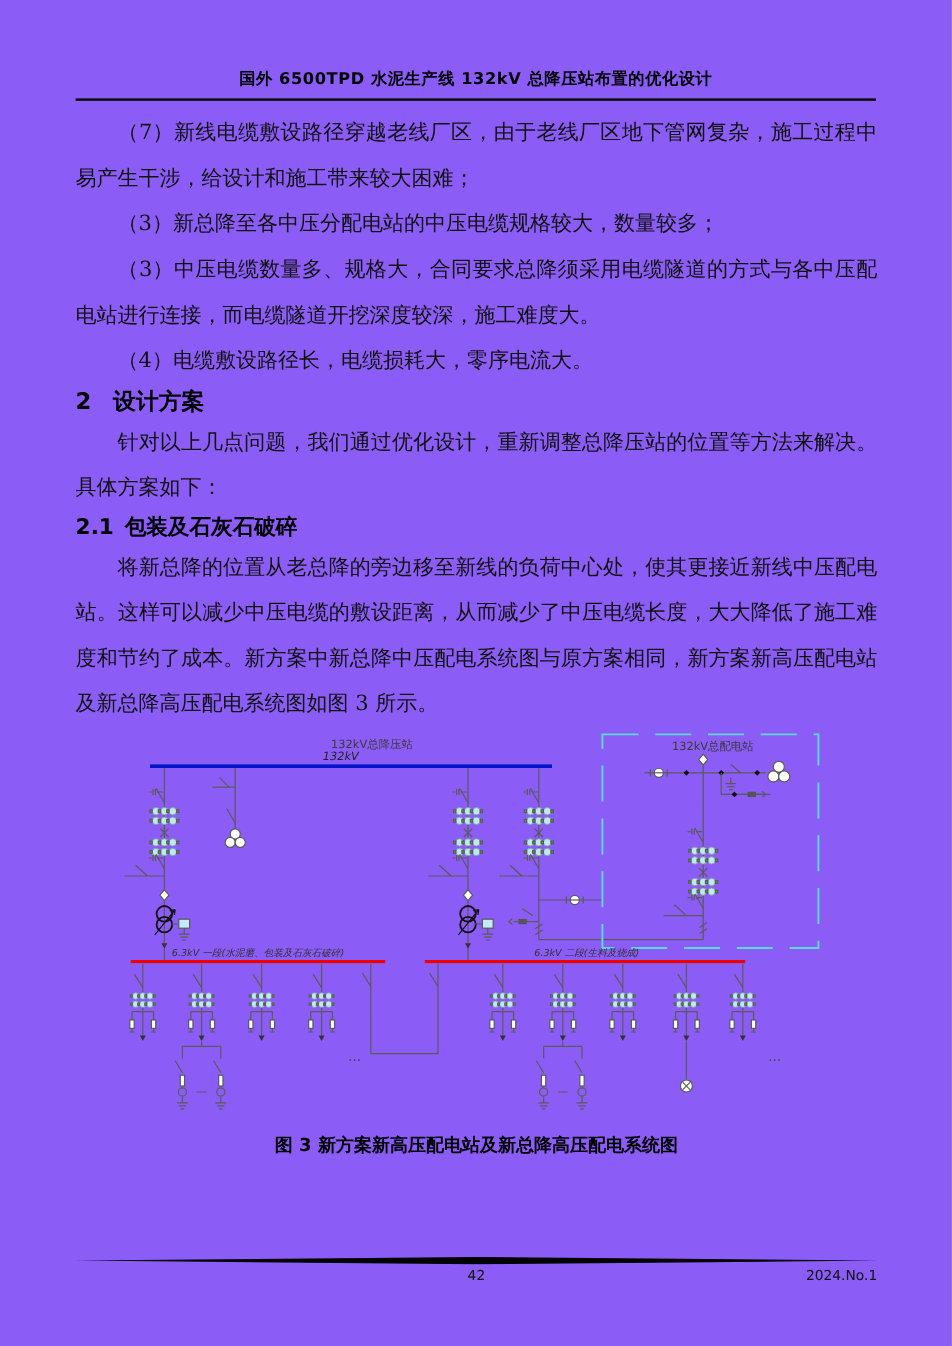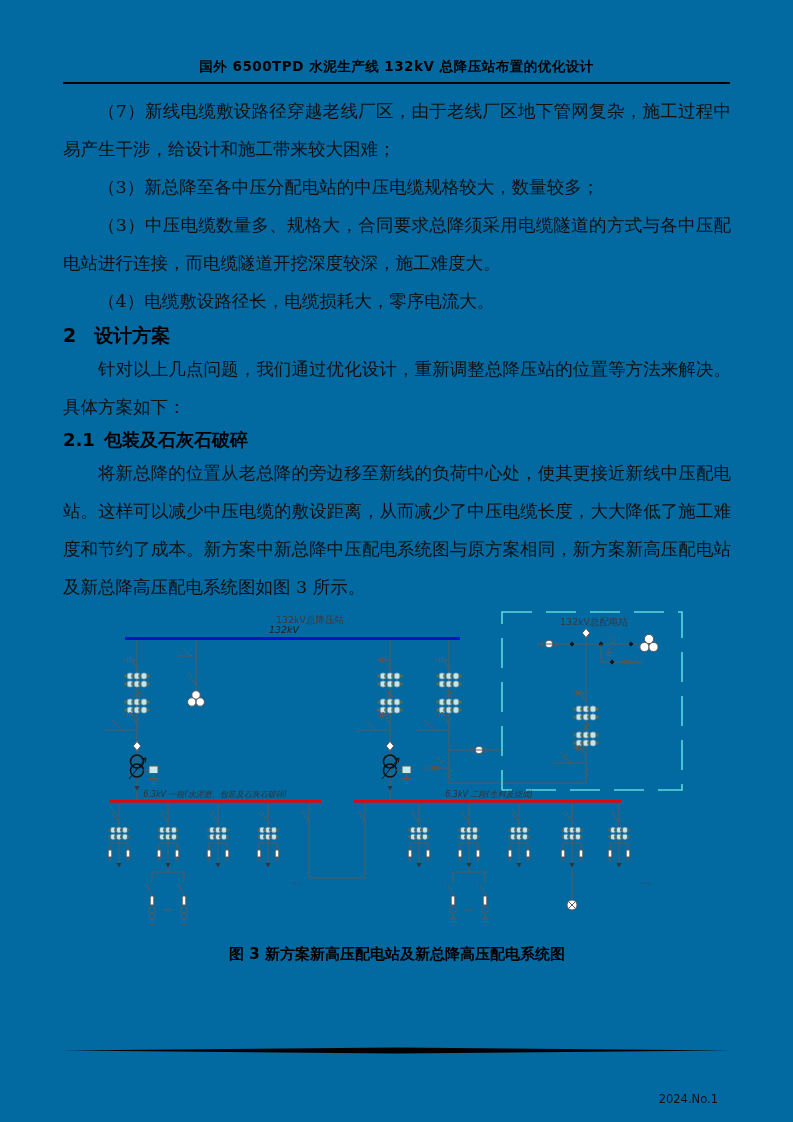--- a/index.html
+++ b/index.html
@@ -1,32 +1,32 @@
 <!DOCTYPE html>
 <html><head>
 <meta charset="utf-8">
 <style>
   html,body{margin:0;padding:0;background:#9a9a9a;}
-  .page{position:relative;width:793px;height:1122px;margin:0 auto;background:#0369a1;overflow:hidden;}
+  .page{position:relative;width:793px;height:1122px;margin:0 auto;background:#8b5cf6;overflow:hidden;}
   .journal-title{padding-top:57px;text-align:center;font:600 13.5px "DejaVu Sans","Liberation Sans",sans-serif;line-height:18px;color:#000;letter-spacing:.5px;}
   .header-rule{margin:7px 63px 0 63px;border-bottom:2px solid #000;height:0;}
   .content{padding:8px 62px 0 63px;font-family:"DejaVu Serif","Liberation Serif",serif;font-size:17.5px;color:#101010;}
   .para{margin:0;line-height:38px;text-align:justify;text-indent:2em;}
   .h2{margin:0;font:bold 19px "DejaVu Sans","Liberation Sans",sans-serif;line-height:30px;color:#000;}
   .h2 .num{display:inline-block;margin-right:18px;}
   .h21{margin:0;font:bold 18px "DejaVu Sans","Liberation Sans",sans-serif;line-height:28px;color:#000;}
   .h21 .num{display:inline-block;margin-right:9px;}
   .figure{margin-top:0;}
   .figure svg{display:block;margin-left:14px;}
   .caption{margin-top:13px;text-align:center;font:bold 15px "DejaVu Sans","Liberation Sans",sans-serif;color:#000;}
   .footer{position:absolute;left:63px;right:62px;top:1047px;font:11.5px "DejaVu Sans","Liberation Sans",sans-serif;color:#111;}
   .footer .rule-svg{display:block;width:100%;height:7px;}
   .footer .row{position:relative;height:18px;margin-top:2px;}
   .footer .pgnum{position:absolute;left:0;right:0;text-align:center;}
-  .footer .issue{position:absolute;right:13px;top:0;margin-top:36px;}
+  .footer .issue{position:absolute;right:0;top:0;}
   svg text{font-family:"DejaVu Sans","Liberation Sans",sans-serif;}
 </style>
 </head>
 <body>
 
 <div class="page">
 
   <div class="journal-title">国外 6500TPD 水泥生产线 132kV 总降压站布置的优化设计</div>
   <div class="header-rule"></div>
 
@@ -234,17 +234,18 @@
       </svg>
       <div class="caption">图 3 新方案新高压配电站及新总降高压配电系统图</div>
     </div>
   </div>
 
   <div class="footer">
     <svg class="rule-svg" viewBox="0 0 668 7" preserveAspectRatio="none">
       <polygon points="0,3.5 334,0.4 668,3.5 334,6.6" fill="#000"></polygon>
     </svg>
     <div class="row">
+      <span class="pgnum">42</span>
       <span class="issue">2024.No.1</span>
     </div>
   </div>
 
 </div>
 
 </body></html>

